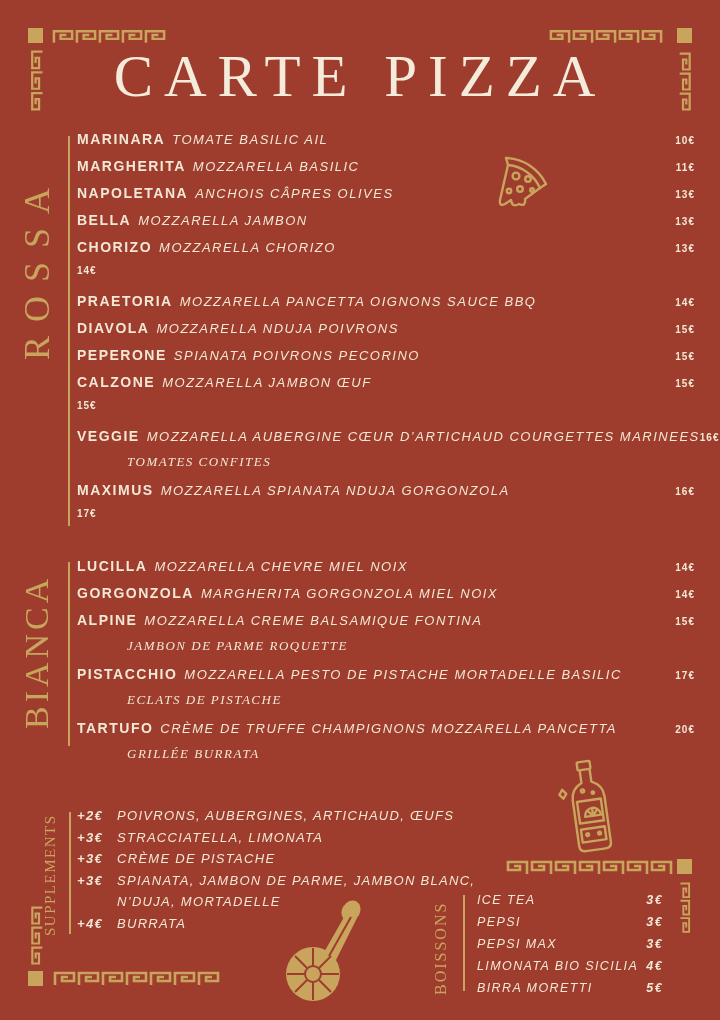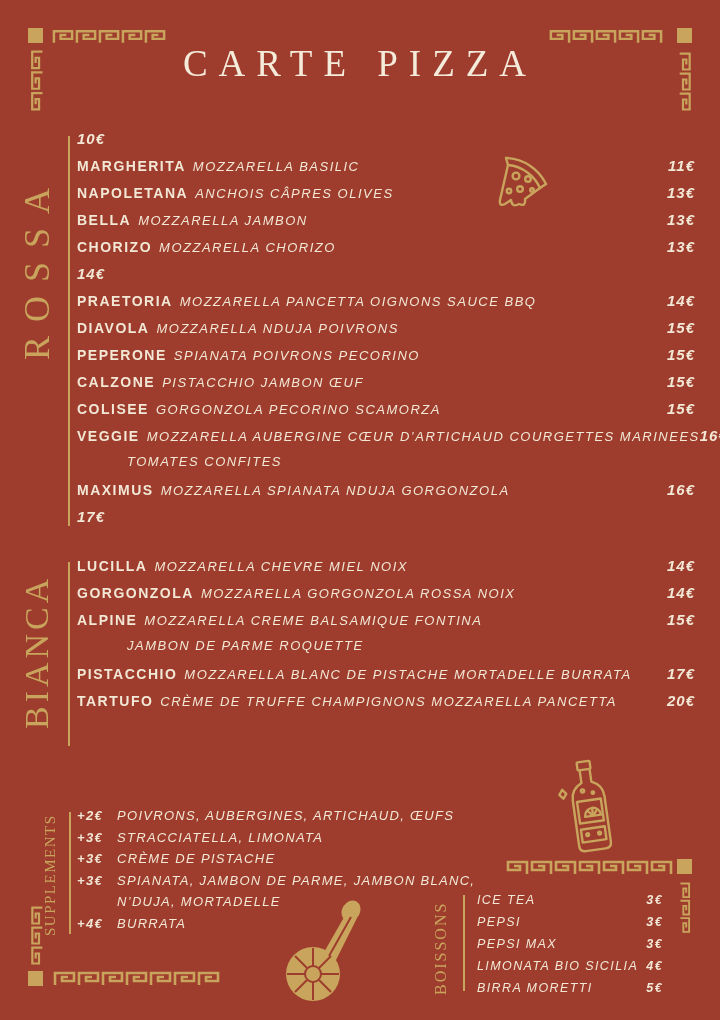--- a/index.html
+++ b/index.html
@@ -6,21 +6,21 @@
   body{
     width:720px;height:1020px;position:relative;overflow:hidden;
     background:#9E3C2D;
     font-family:"Liberation Sans",sans-serif;
   }
   .abs{position:absolute;}
   
   .title{
     position:absolute;top:42px;left:0;width:720px;text-align:center;
     font-family:"Liberation Serif",serif;font-weight:400;
-    font-size:37px;letter-spacing:11px;color:#F4EBDB;white-space:nowrap;
+    font-size:59px;letter-spacing:11px;color:#F4EBDB;white-space:nowrap;
   }
   
   .gold-sq{position:absolute;width:15px;height:15px;background:#C9A45C;}
   .meander{position:absolute;}
   .flip-x{transform:scaleX(-1);}
   
   .vlabel{
     position:absolute;color:#C9A45C;font-family:"Liberation Serif",serif;
     writing-mode:vertical-rl;transform:rotate(180deg);
     text-align:center;white-space:nowrap;
@@ -29,22 +29,22 @@
   .vlabel.bianca{left:18px;top:556px;height:192px;font-size:34px;letter-spacing:4px;}
   .vlabel.supplements{left:42px;top:806px;height:138px;font-size:15px;letter-spacing:1.5px;}
   .vlabel.boissons{left:432px;top:891px;height:114px;font-size:16px;letter-spacing:2px;}
   .vline{position:absolute;width:2px;background:#C9A45C;}
   
   .menu{position:absolute;color:#F2E8D5;}
   .menu-row{display:flex;align-items:baseline;height:27px;white-space:nowrap;}
   .item-text{flex:1;overflow:visible;}
   .item-name{font-weight:bold;font-size:14px;letter-spacing:1.5px;}
   .item-desc{font-style:italic;font-size:13px;letter-spacing:1.5px;margin-left:7px;}
-  .cont-indent{margin-left:50px;}
-  .item-price{font-weight:bold;font-size:15px;letter-spacing:1px;font-style:italic;}
+  .cont-indent{margin-left:50px;font-family:Liberation Serif, serif;}
+  .item-price{font-weight:bold;font-size:10px;letter-spacing:1px;}
   
   .supp{position:absolute;left:77px;top:808px;width:370px;color:#F2E8D5;}
   .supp-row{display:flex;align-items:baseline;height:21.5px;font-style:italic;
             font-size:13px;letter-spacing:1.3px;white-space:nowrap;}
   .supp-price{width:40px;font-weight:bold;flex:none;}
   .supp-indent{margin-left:40px;}
   
   .drinks{position:absolute;left:477px;top:893px;width:186px;color:#F2E8D5;}
   .drink-row{display:flex;justify-content:space-between;align-items:baseline;
              height:22px;font-style:italic;font-size:12.5px;letter-spacing:1.4px;white-space:nowrap;text-align:right;}
@@ -186,20 +186,21 @@
 <div class="vline" style="left:68px;top:136px;height:390px;"></div>
 <div class="vlabel bianca">BIANCA</div>
 <div class="vline" style="left:68px;top:562px;height:184px;"></div>
 <div class="vlabel supplements">SUPPLEMENTS</div>
 <div class="vline" style="left:69px;top:812px;height:122px;"></div>
 <div class="vlabel boissons">BOISSONS</div>
 <div class="vline" style="left:463px;top:895px;height:96px;"></div>
 
 <div class="menu" style="left:77px;top:130px;width:618px;">
   <div class="menu-row">
+      <span class="item-text"><span class="item-name">MARINARA</span><span class="item-desc">TOMATE BASILIC AIL</span></span>
       <span class="item-price">10€</span>
     </div>
   <div class="menu-row">
       <span class="item-text"><span class="item-name">MARGHERITA</span><span class="item-desc">MOZZARELLA BASILIC</span></span>
       <span class="item-price">11€</span>
     </div>
   <div class="menu-row">
       <span class="item-text"><span class="item-name">NAPOLETANA</span><span class="item-desc">ANCHOIS CÂPRES OLIVES</span></span>
       <span class="item-price">13€</span>
     </div>
@@ -220,25 +221,24 @@
     </div>
   <div class="menu-row">
       <span class="item-text"><span class="item-name">DIAVOLA</span><span class="item-desc">MOZZARELLA NDUJA POIVRONS</span></span>
       <span class="item-price">15€</span>
     </div>
   <div class="menu-row">
       <span class="item-text"><span class="item-name">PEPERONE</span><span class="item-desc">SPIANATA POIVRONS PECORINO</span></span>
       <span class="item-price">15€</span>
     </div>
   <div class="menu-row">
-      <span class="item-text"><span class="item-name">CALZONE</span><span class="item-desc">PISTACCHIO JAMBON ŒUF</span></span>
-      <span class="item-price">15€</span>
-    </div>
-  <div class="menu-row">
-      <span class="item-text"><span class="item-name">COLISEE</span><span class="item-desc">GORGONZOLA PECORINO SCAMORZA</span></span>
+      <span class="item-text"><span class="item-name">CALZONE</span><span class="item-desc">MOZZARELLA JAMBON ŒUF</span></span>
+      <span class="item-price">15€</span>
+    </div>
+  <div class="menu-row">
       <span class="item-price">15€</span>
     </div>
   <div class="menu-row">
       <span class="item-text"><span class="item-name">VEGGIE</span><span class="item-desc">MOZZARELLA AUBERGINE CŒUR D’ARTICHAUD COURGETTES MARINEES</span></span>
       <span class="item-price">16€</span>
     </div>
   <div class="menu-row">
       <span class="item-desc cont-indent">TOMATES CONFITES</span>
     </div>
   <div class="menu-row">
@@ -249,38 +249,44 @@
       <span class="item-price">17€</span>
     </div>
 </div>
 
 <div class="menu" style="left:77px;top:557px;width:618px;">
   <div class="menu-row">
       <span class="item-text"><span class="item-name">LUCILLA</span><span class="item-desc">MOZZARELLA CHEVRE MIEL NOIX</span></span>
       <span class="item-price">14€</span>
     </div>
   <div class="menu-row">
-      <span class="item-text"><span class="item-name">GORGONZOLA</span><span class="item-desc">MOZZARELLA GORGONZOLA ROSSA NOIX</span></span>
+      <span class="item-text"><span class="item-name">GORGONZOLA</span><span class="item-desc">MARGHERITA GORGONZOLA MIEL NOIX</span></span>
       <span class="item-price">14€</span>
     </div>
   <div class="menu-row">
       <span class="item-text"><span class="item-name">ALPINE</span><span class="item-desc">MOZZARELLA CREME BALSAMIQUE FONTINA</span></span>
       <span class="item-price">15€</span>
     </div>
   <div class="menu-row">
       <span class="item-desc cont-indent">JAMBON DE PARME ROQUETTE</span>
     </div>
   <div class="menu-row">
-      <span class="item-text"><span class="item-name">PISTACCHIO</span><span class="item-desc">MOZZARELLA BLANC DE PISTACHE MORTADELLE BURRATA</span></span>
+      <span class="item-text"><span class="item-name">PISTACCHIO</span><span class="item-desc">MOZZARELLA PESTO DE PISTACHE MORTADELLE BASILIC</span></span>
       <span class="item-price">17€</span>
+    </div>
+  <div class="menu-row">
+      <span class="item-desc cont-indent">ECLATS DE PISTACHE</span>
     </div>
   <div class="menu-row">
       <span class="item-text"><span class="item-name">TARTUFO</span><span class="item-desc">CRÈME DE TRUFFE CHAMPIGNONS MOZZARELLA PANCETTA</span></span>
       <span class="item-price">20€</span>
     </div>
+  <div class="menu-row">
+      <span class="item-desc cont-indent">GRILLÉE BURRATA</span>
+    </div>
 </div>
 
 <div class="supp">
   <div class="supp-row">
       <span class="supp-price">+2€</span>
       <span class="supp-desc">POIVRONS, AUBERGINES, ARTICHAUD, ŒUFS</span>
     </div>
   <div class="supp-row">
       <span class="supp-price">+3€</span>
       <span class="supp-desc">STRACCIATELLA, LIMONATA</span>

